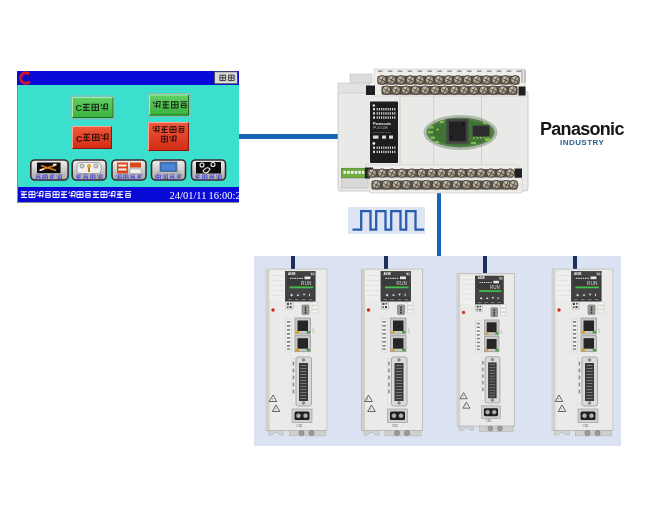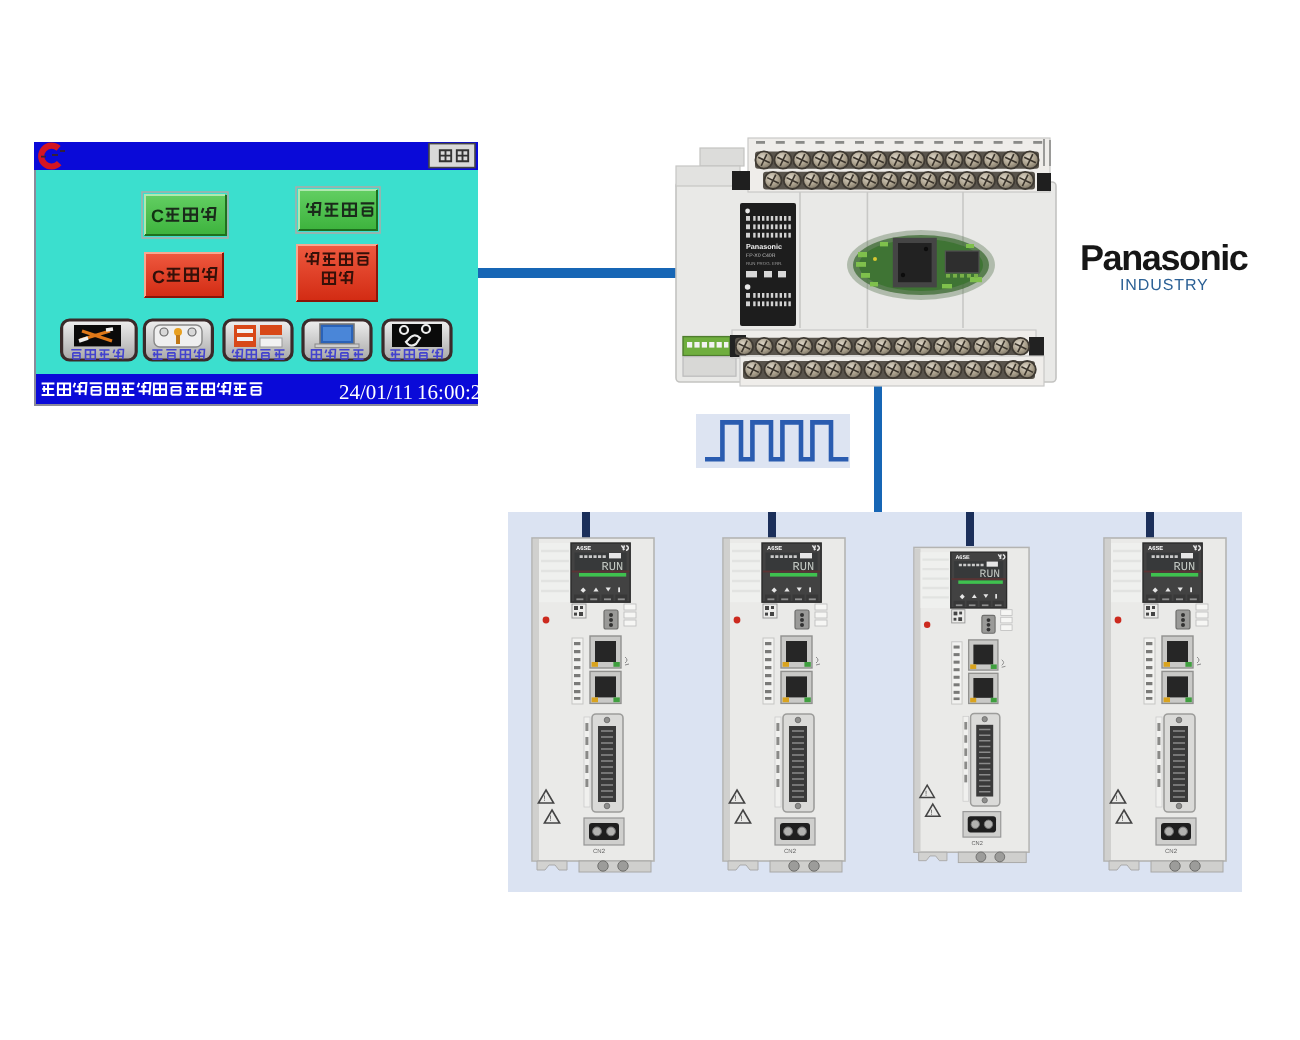--- a/index.html
+++ b/index.html
@@ -393,21 +393,21 @@
       <use href="#screw" x="140.5" y="118.8"></use>
       <use href="#screw" x="150.5" y="118.8"></use>
       <use href="#screw" x="160.5" y="118.8"></use>
       <use href="#screw" x="170.5" y="118.8"></use>
       <use href="#screw" x="177.6" y="118.8"></use>
   </g>
 </svg>
 
 <div class="abs" style="left:540px;top:121px;width:110px">
   <div style="font-weight:bold;font-size:18px;line-height:16px;color:#161616;letter-spacing:-0.7px">Panasonic</div>
-  <div style="font-weight:normal;font-size:8px;color:#2b6095;letter-spacing:0.45px;margin:1px 0 0 20px">INDUSTRY</div>
+  <div style="font-weight:bold;font-size:8px;color:#2b6095;letter-spacing:0.45px;margin:1px 0 0 20px">INDUSTRY</div>
 </div>
 
 <svg class="abs" style="left:348px;top:207px" width="77" height="27" viewBox="0 0 77 27">
   <rect x="0" y="0" width="77" height="27" fill="#dde4f2"></rect>
   <path d="M4.5,22.6 H13.2 V4.2 H22.5 V22.6 H28.2 V4.2 H37.5 V22.6 H43.2 V4.2 H52.5 V22.6 H58.2 V4.2 H67.5 V22.6 H76.2" fill="none" stroke="#2a5cb0" stroke-width="2.3"></path>
 </svg>
 
 <div class="abs" style="left:254px;top:256px;width:367px;height:190px;background:#dbe3f2"></div>
 <div class="abs" style="left:290.5px;top:256px;width:4px;height:16px;background:#1b2f5a"></div>
 <div class="abs" style="left:384px;top:256px;width:4px;height:16px;background:#1b2f5a"></div>

